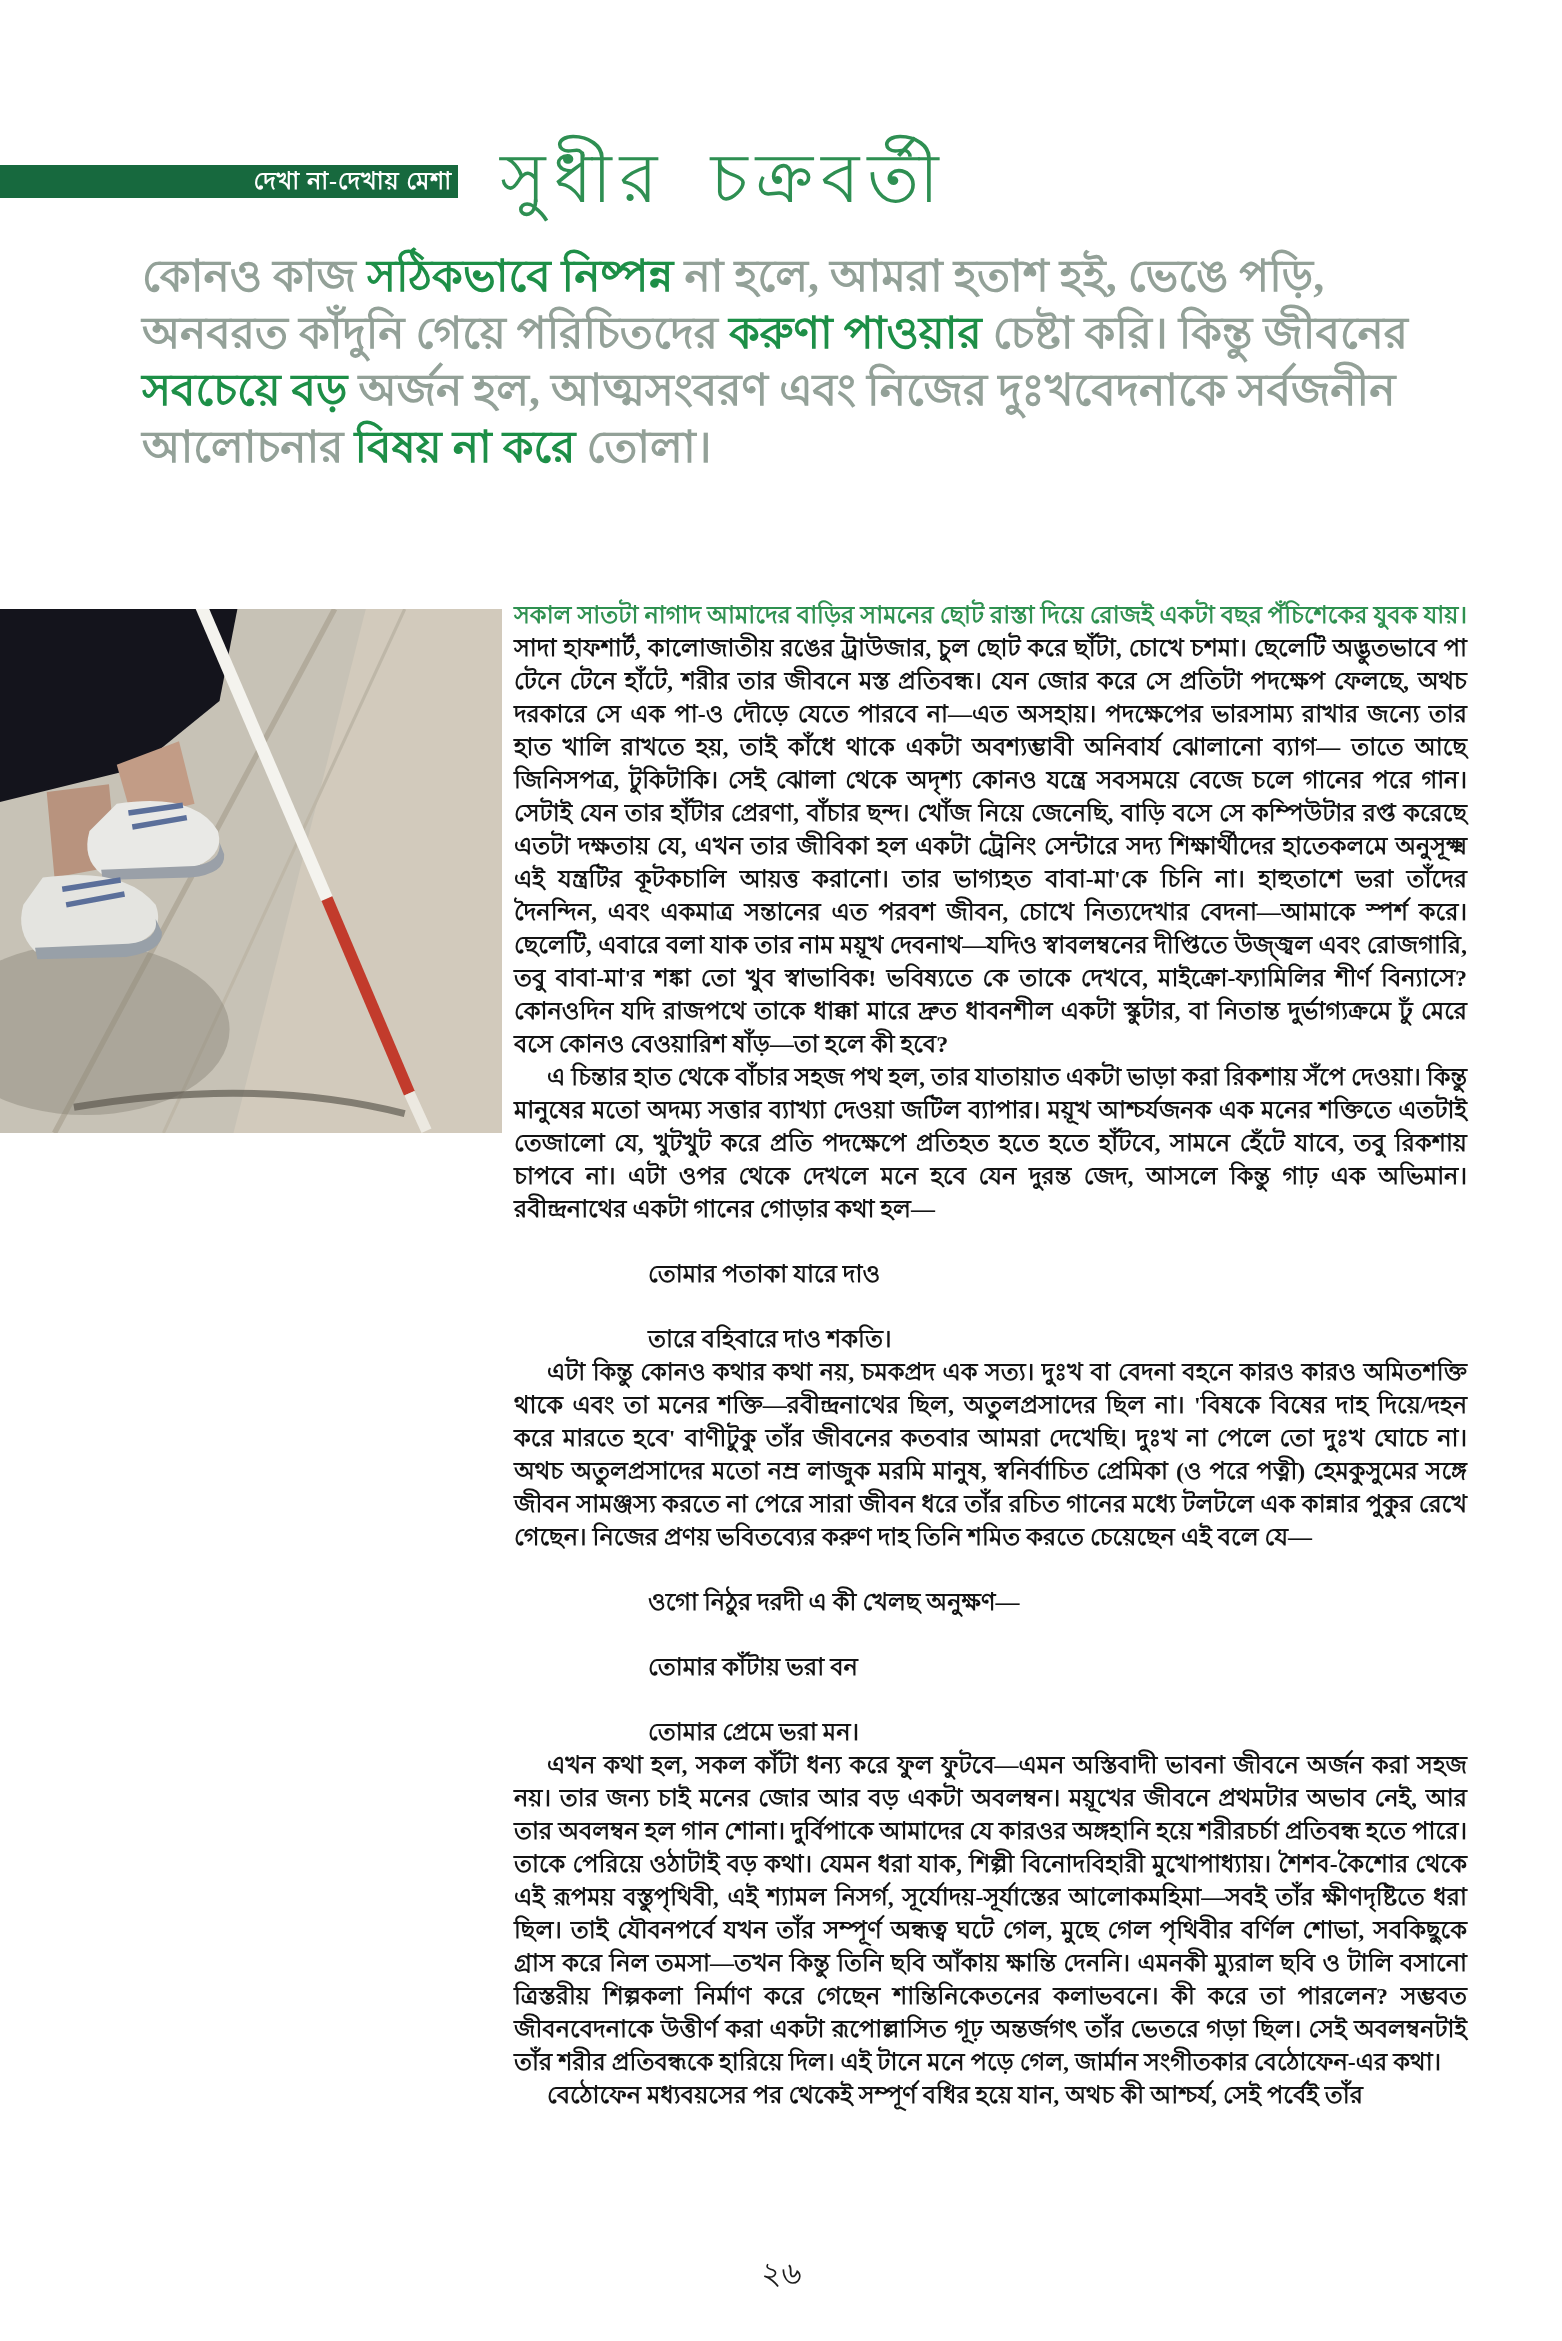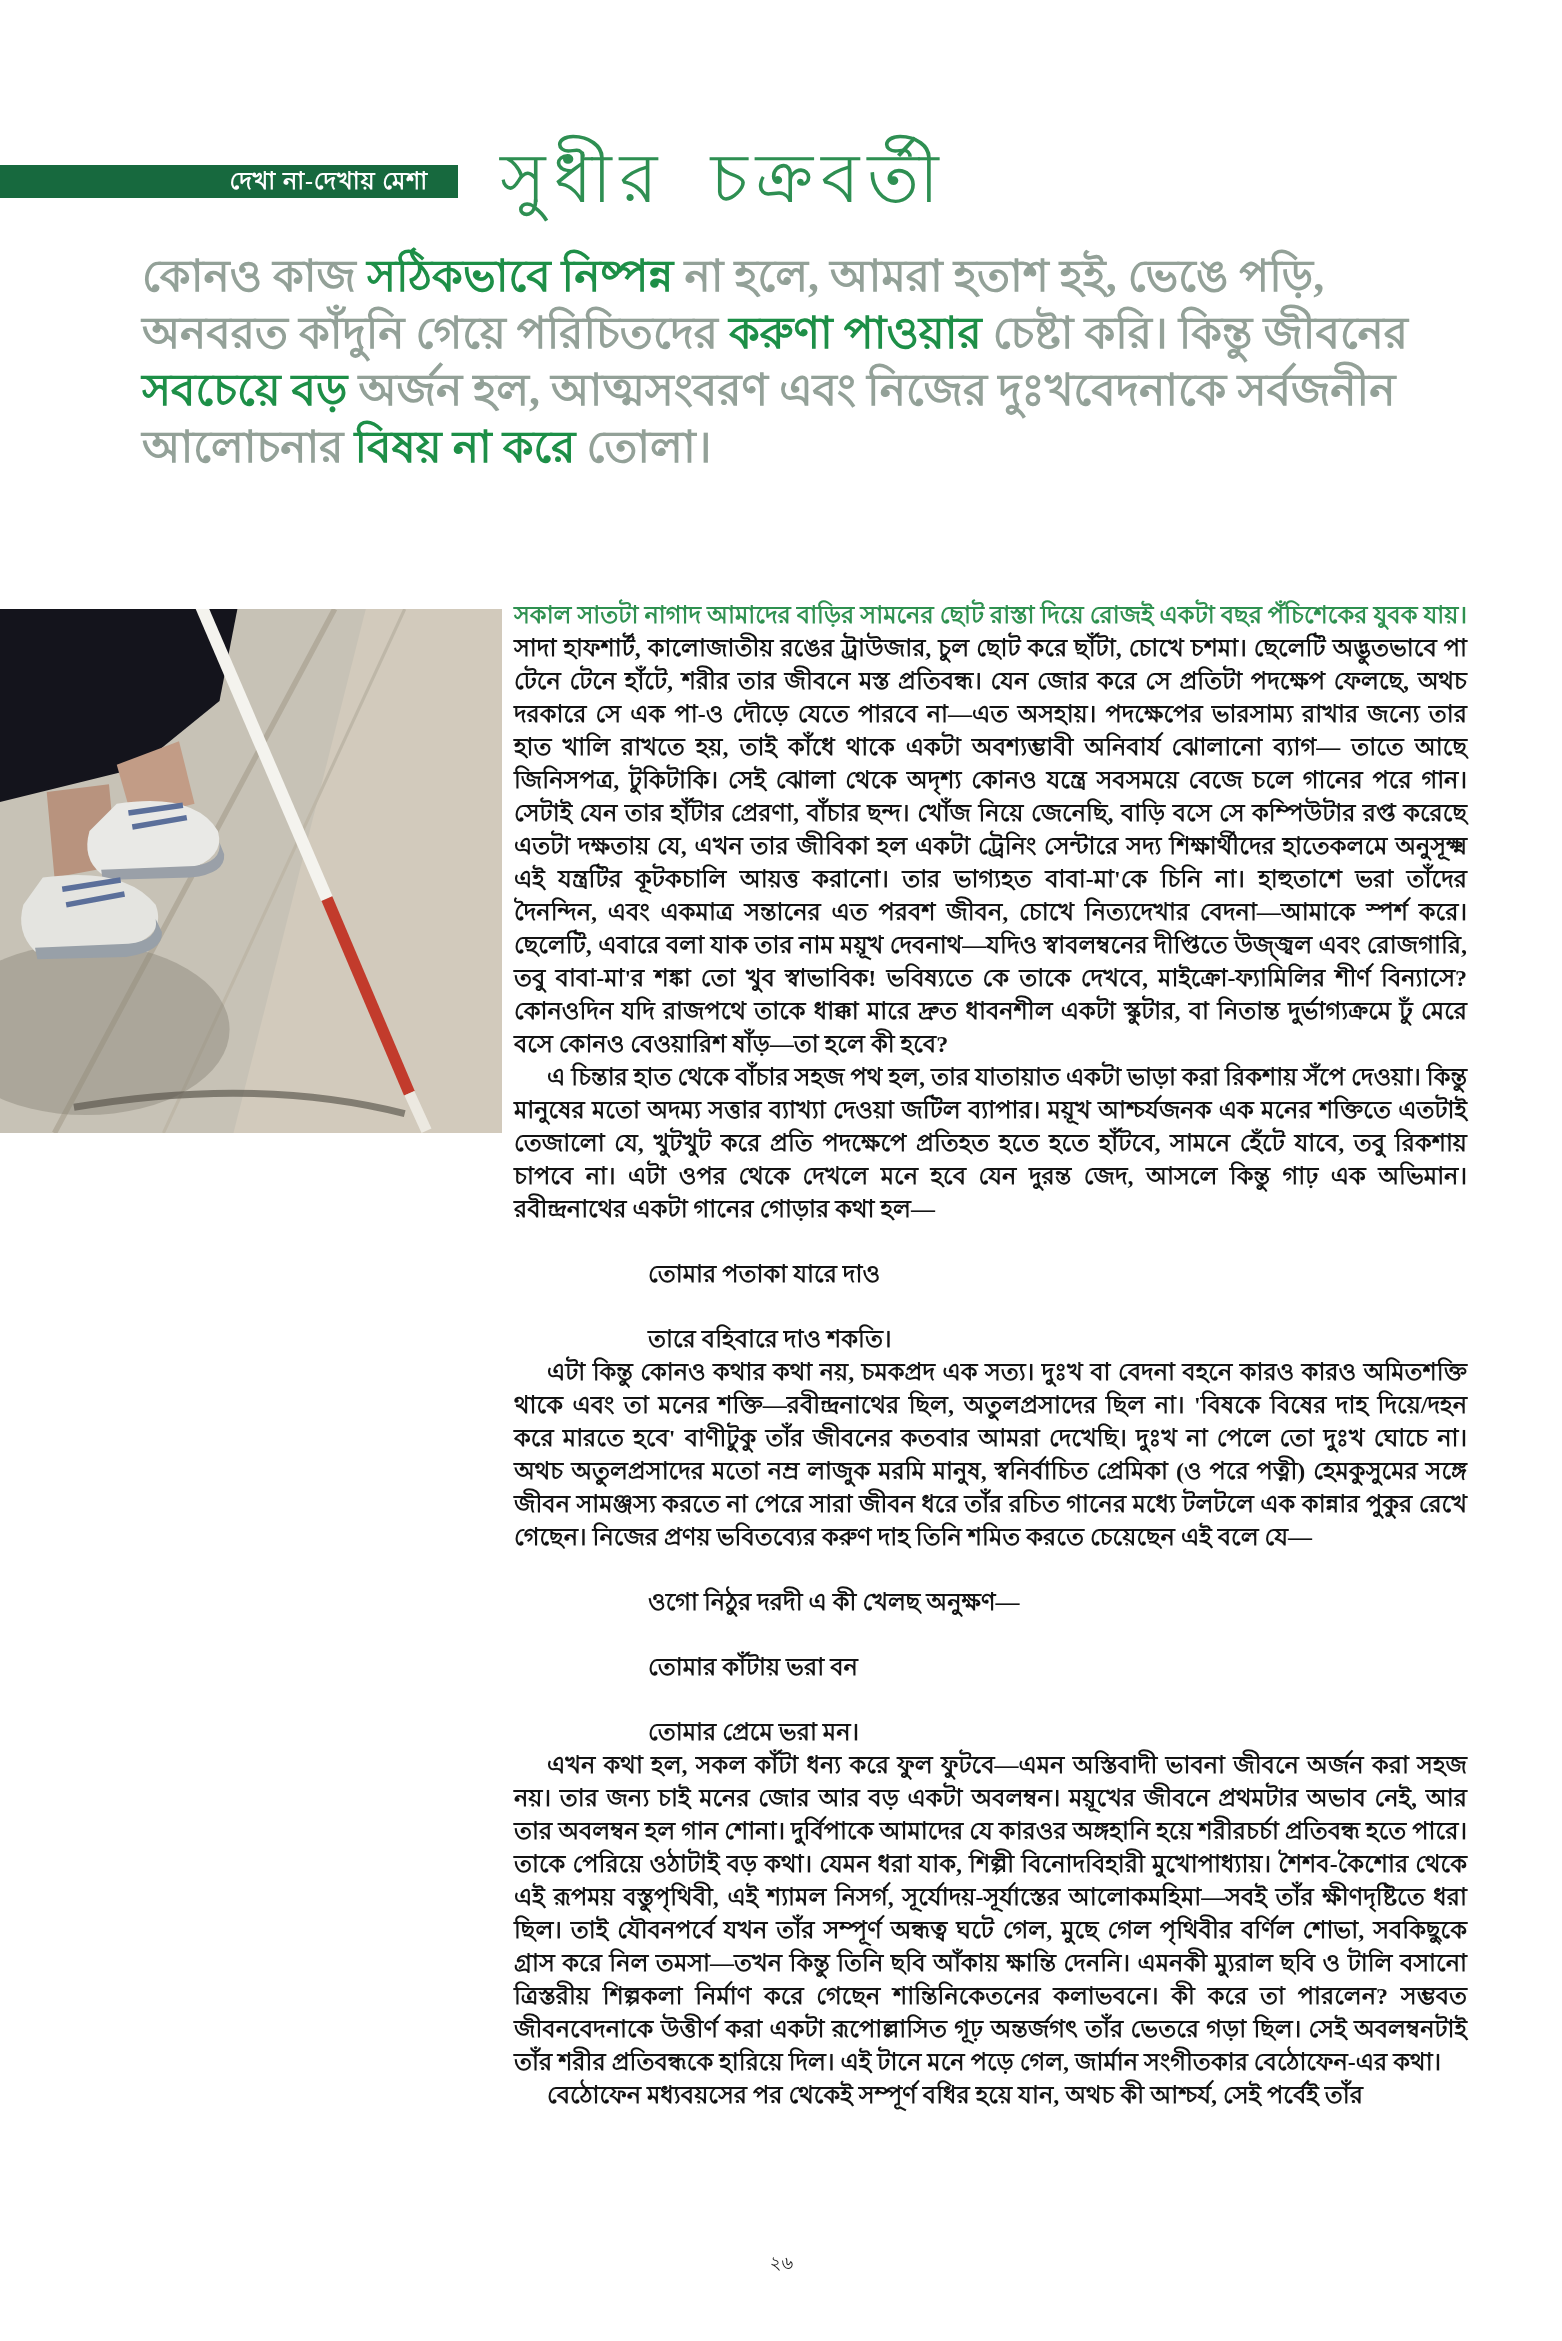--- a/index.html
+++ b/index.html
@@ -12,21 +12,21 @@
     font-family:"Liberation Serif", serif;
     overflow:hidden;
   }
 
   
   .kicker-bar {
     position:absolute; left:0; top:165px;
     width:458px; height:33px;
     background:#17693e;
     display:flex; align-items:center; justify-content:flex-end;
-    padding-right:30px;
+    padding-right:6px;
   }
   .kicker-bar .kicker-text {
     color:#ffffff; font-size:24px; font-weight:bold; letter-spacing:0.8px;
     white-space:nowrap;
   }
   .author-title {
     position:absolute; left:500px; top:142px;
     margin:0; padding:0;
     font-size:69px; line-height:1.1; font-weight:400;
     color:#2e8f52; letter-spacing:7.8px; word-spacing:20px;
@@ -63,21 +63,21 @@
   .article p { margin:0; }
   .article p.indent { text-indent:33px; }
   .article p.lead::first-line { color:#2f9150; }
   .article .verse { padding-left:134px; }
   .article .verse div { text-align:left;margin-top:32px; }
 
   
   .page-number {
     position:absolute; left:0; top:2249px;
     width:100%; text-align:center;
-    font-size:18px; color:#1c1c1c;
+    font-size:31px; color:#1c1c1c;
   }
 </style>
 </head>
 <body>
 
 <div class="page">
 
   <div class="kicker-bar">
     <span class="kicker-text">দেখা না-দেখায় মেশা</span>
   </div>

